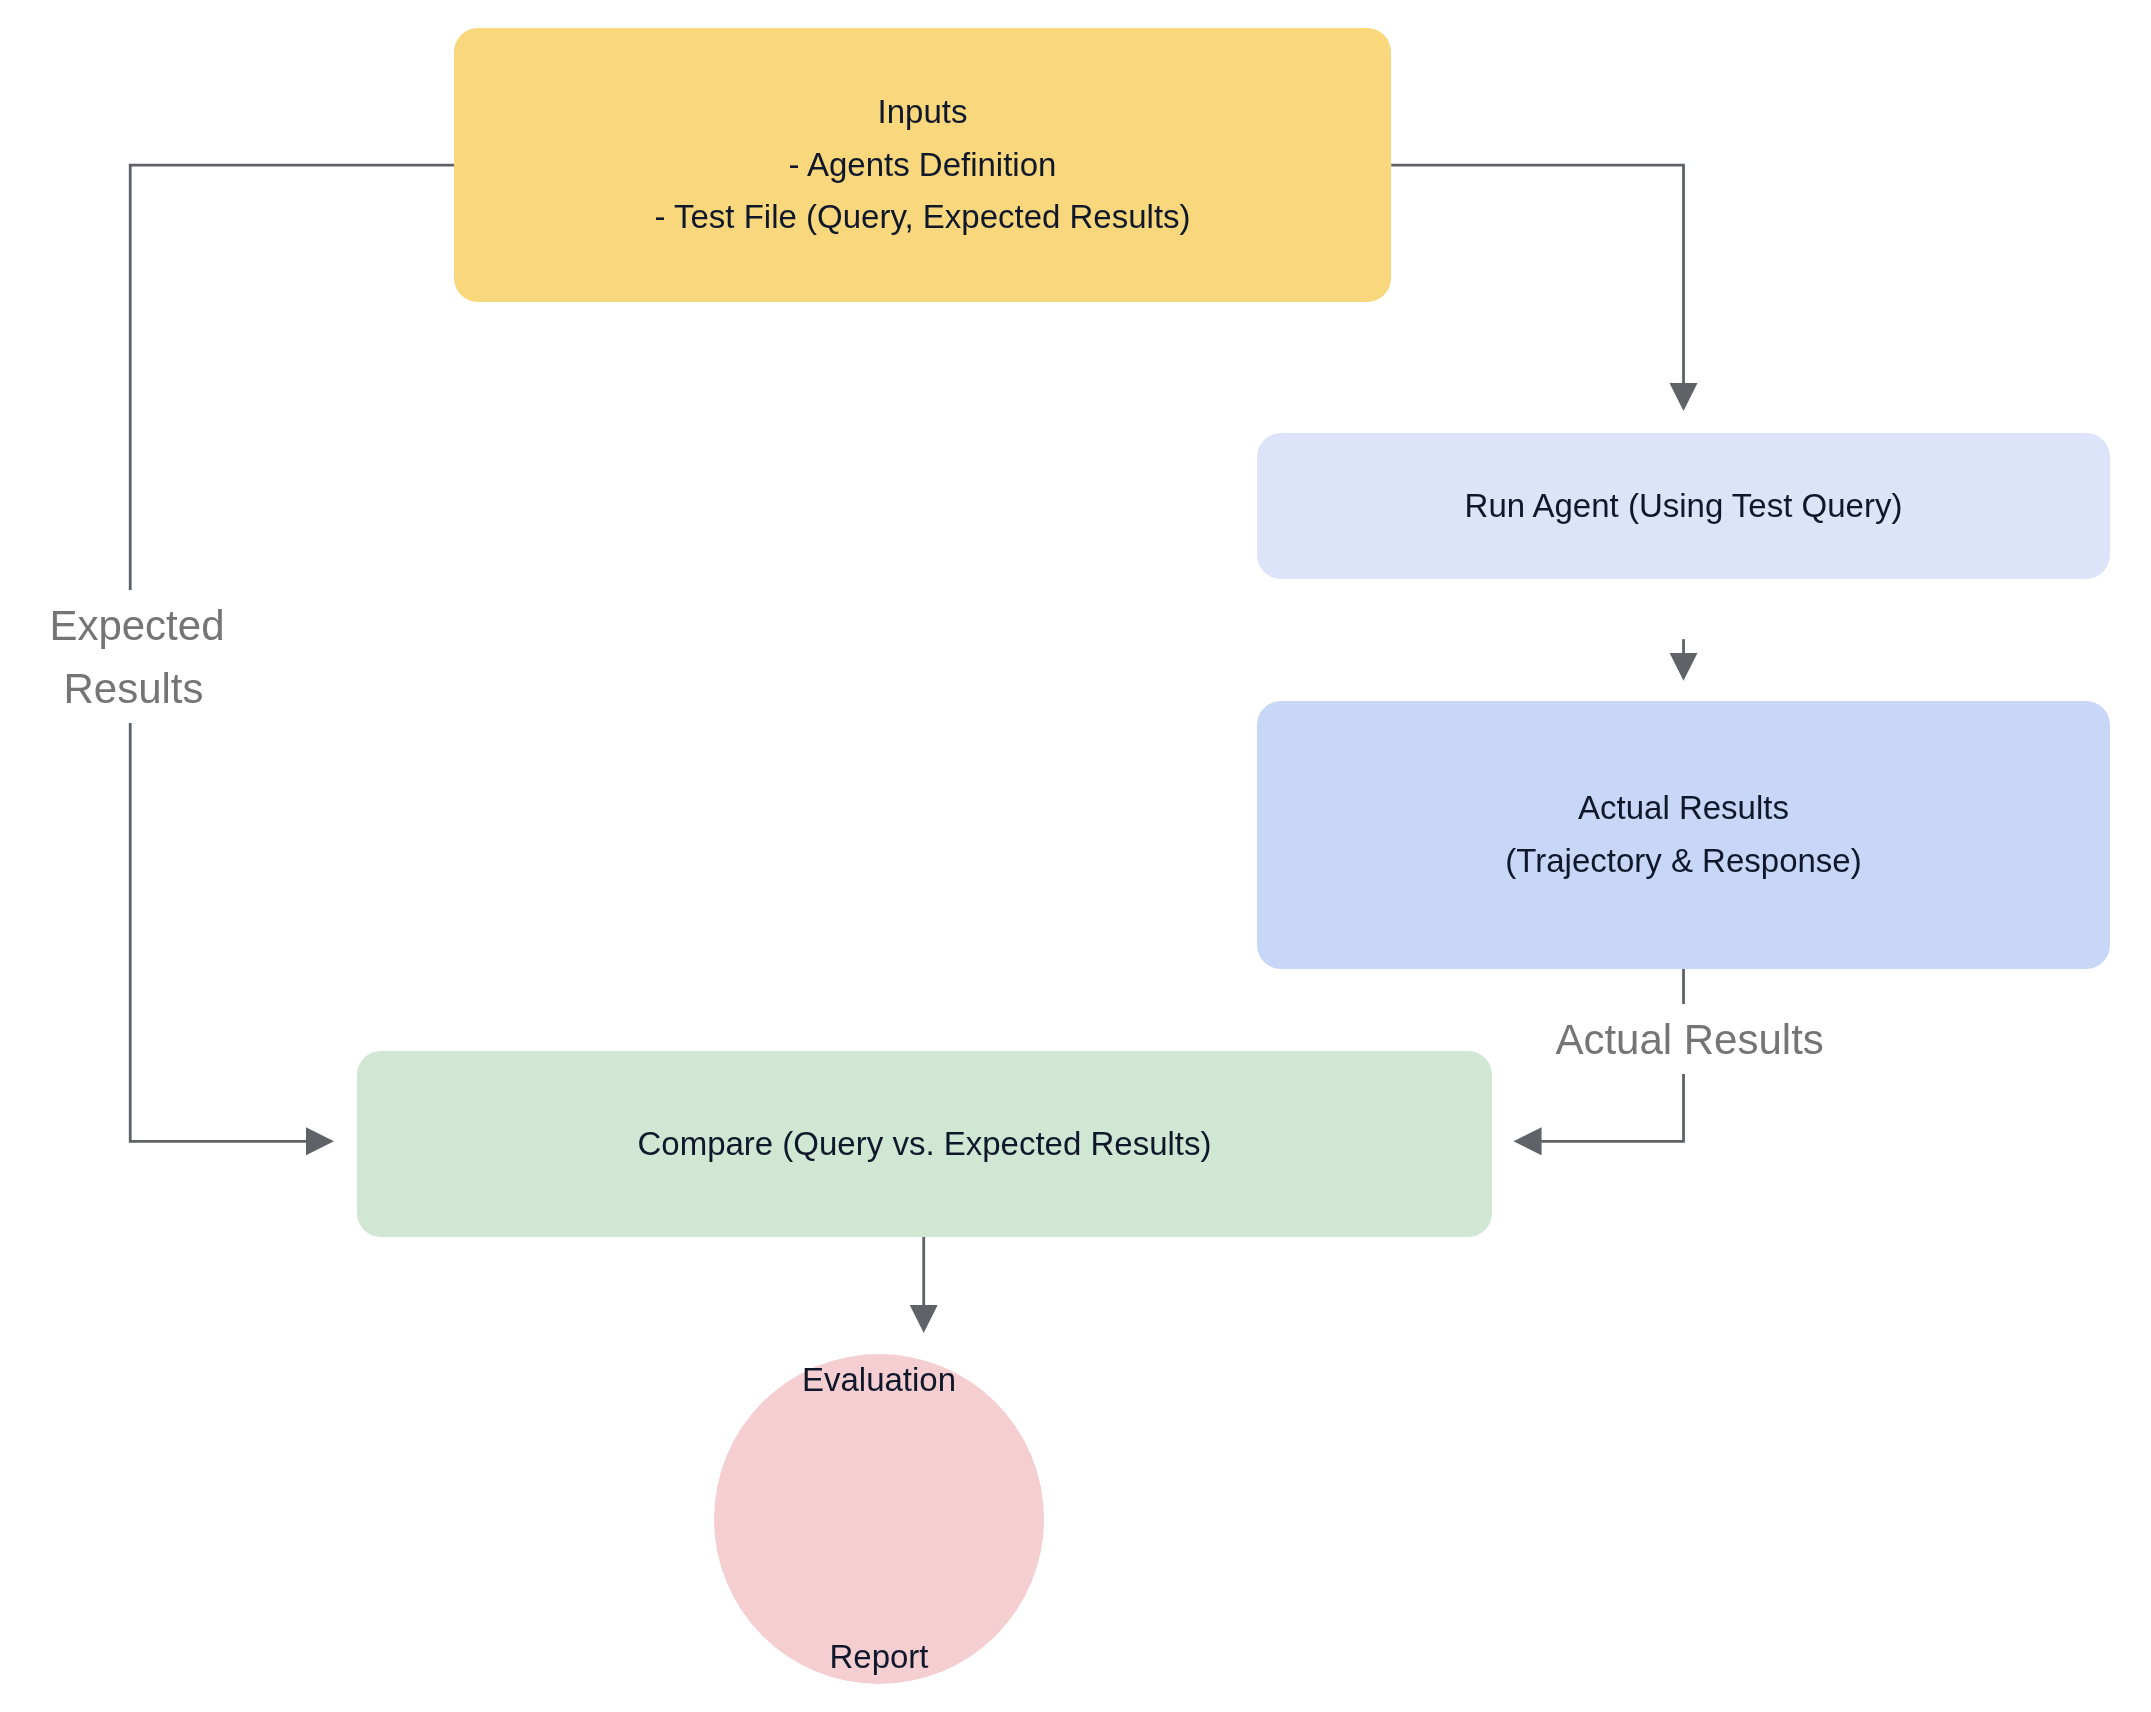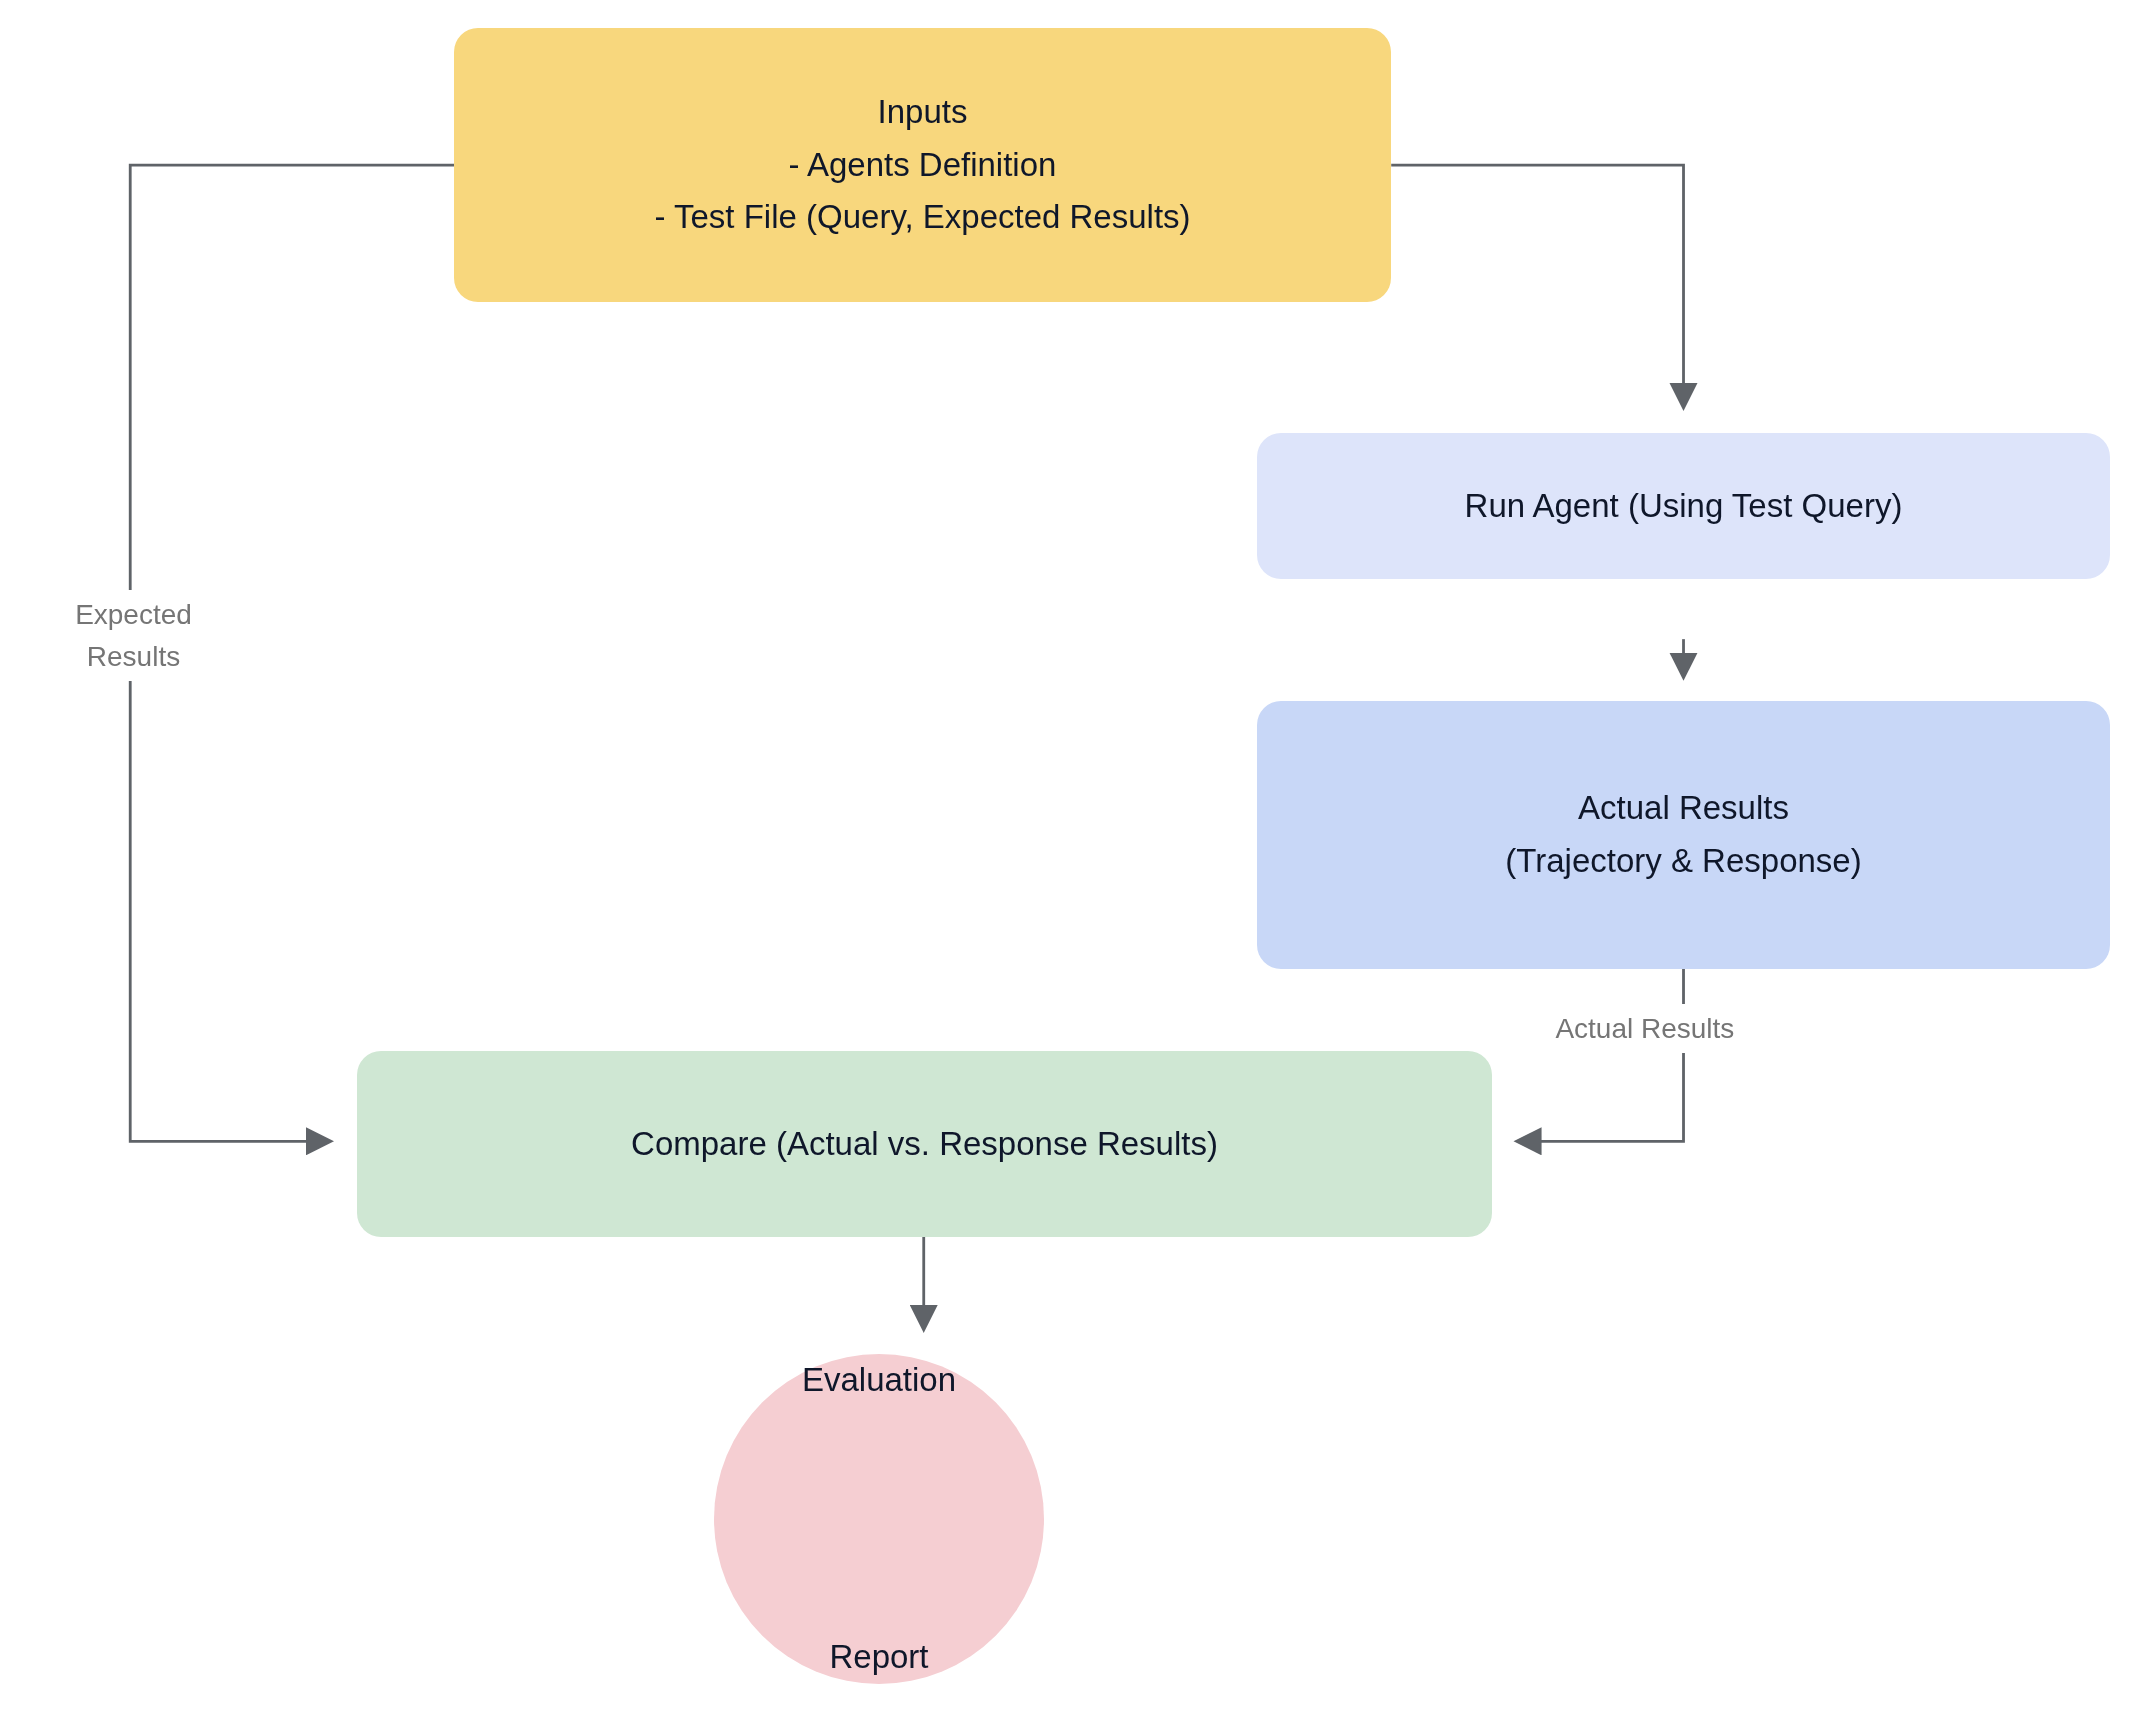--- a/index.html
+++ b/index.html
@@ -65,21 +65,21 @@
     width: 330px; height: 330px;
     background: #F5CED2;
     border-radius: 50%;
     justify-content: space-between;
   }
 
   .edge-label {
     position: absolute;
     text-align: center;
     color: #757575;
-    font-size: 28px;
+    font-size: 42px;
     line-height: 1.5;
     background: #ffffff;
     padding: 3.7px 9.4px;
   }
 
   .edge-label span { display: block; }
 
   .label-expected {
     left: 40px; top: 590px;
     width: 187px;
@@ -121,21 +121,21 @@
   <div class="node node-run-agent">
     <span>Run Agent (Using Test Query)</span>
   </div>
 
   <div class="node node-actual-results">
     <span>Actual Results</span>
     <span>(Trajectory &amp; Response)</span>
   </div>
 
   <div class="node node-compare">
-    <span>Compare (Actual vs. Response Results)</span>
+    <span>Compare (Query vs. Expected Results)</span>
   </div>
 
   <div class="node node-eval-report">
     <span>Evaluation</span>
     <span>Report</span>
   </div>
 
   <div class="edge-label label-expected">
     <span>Expected</span>
     <span>Results</span>

